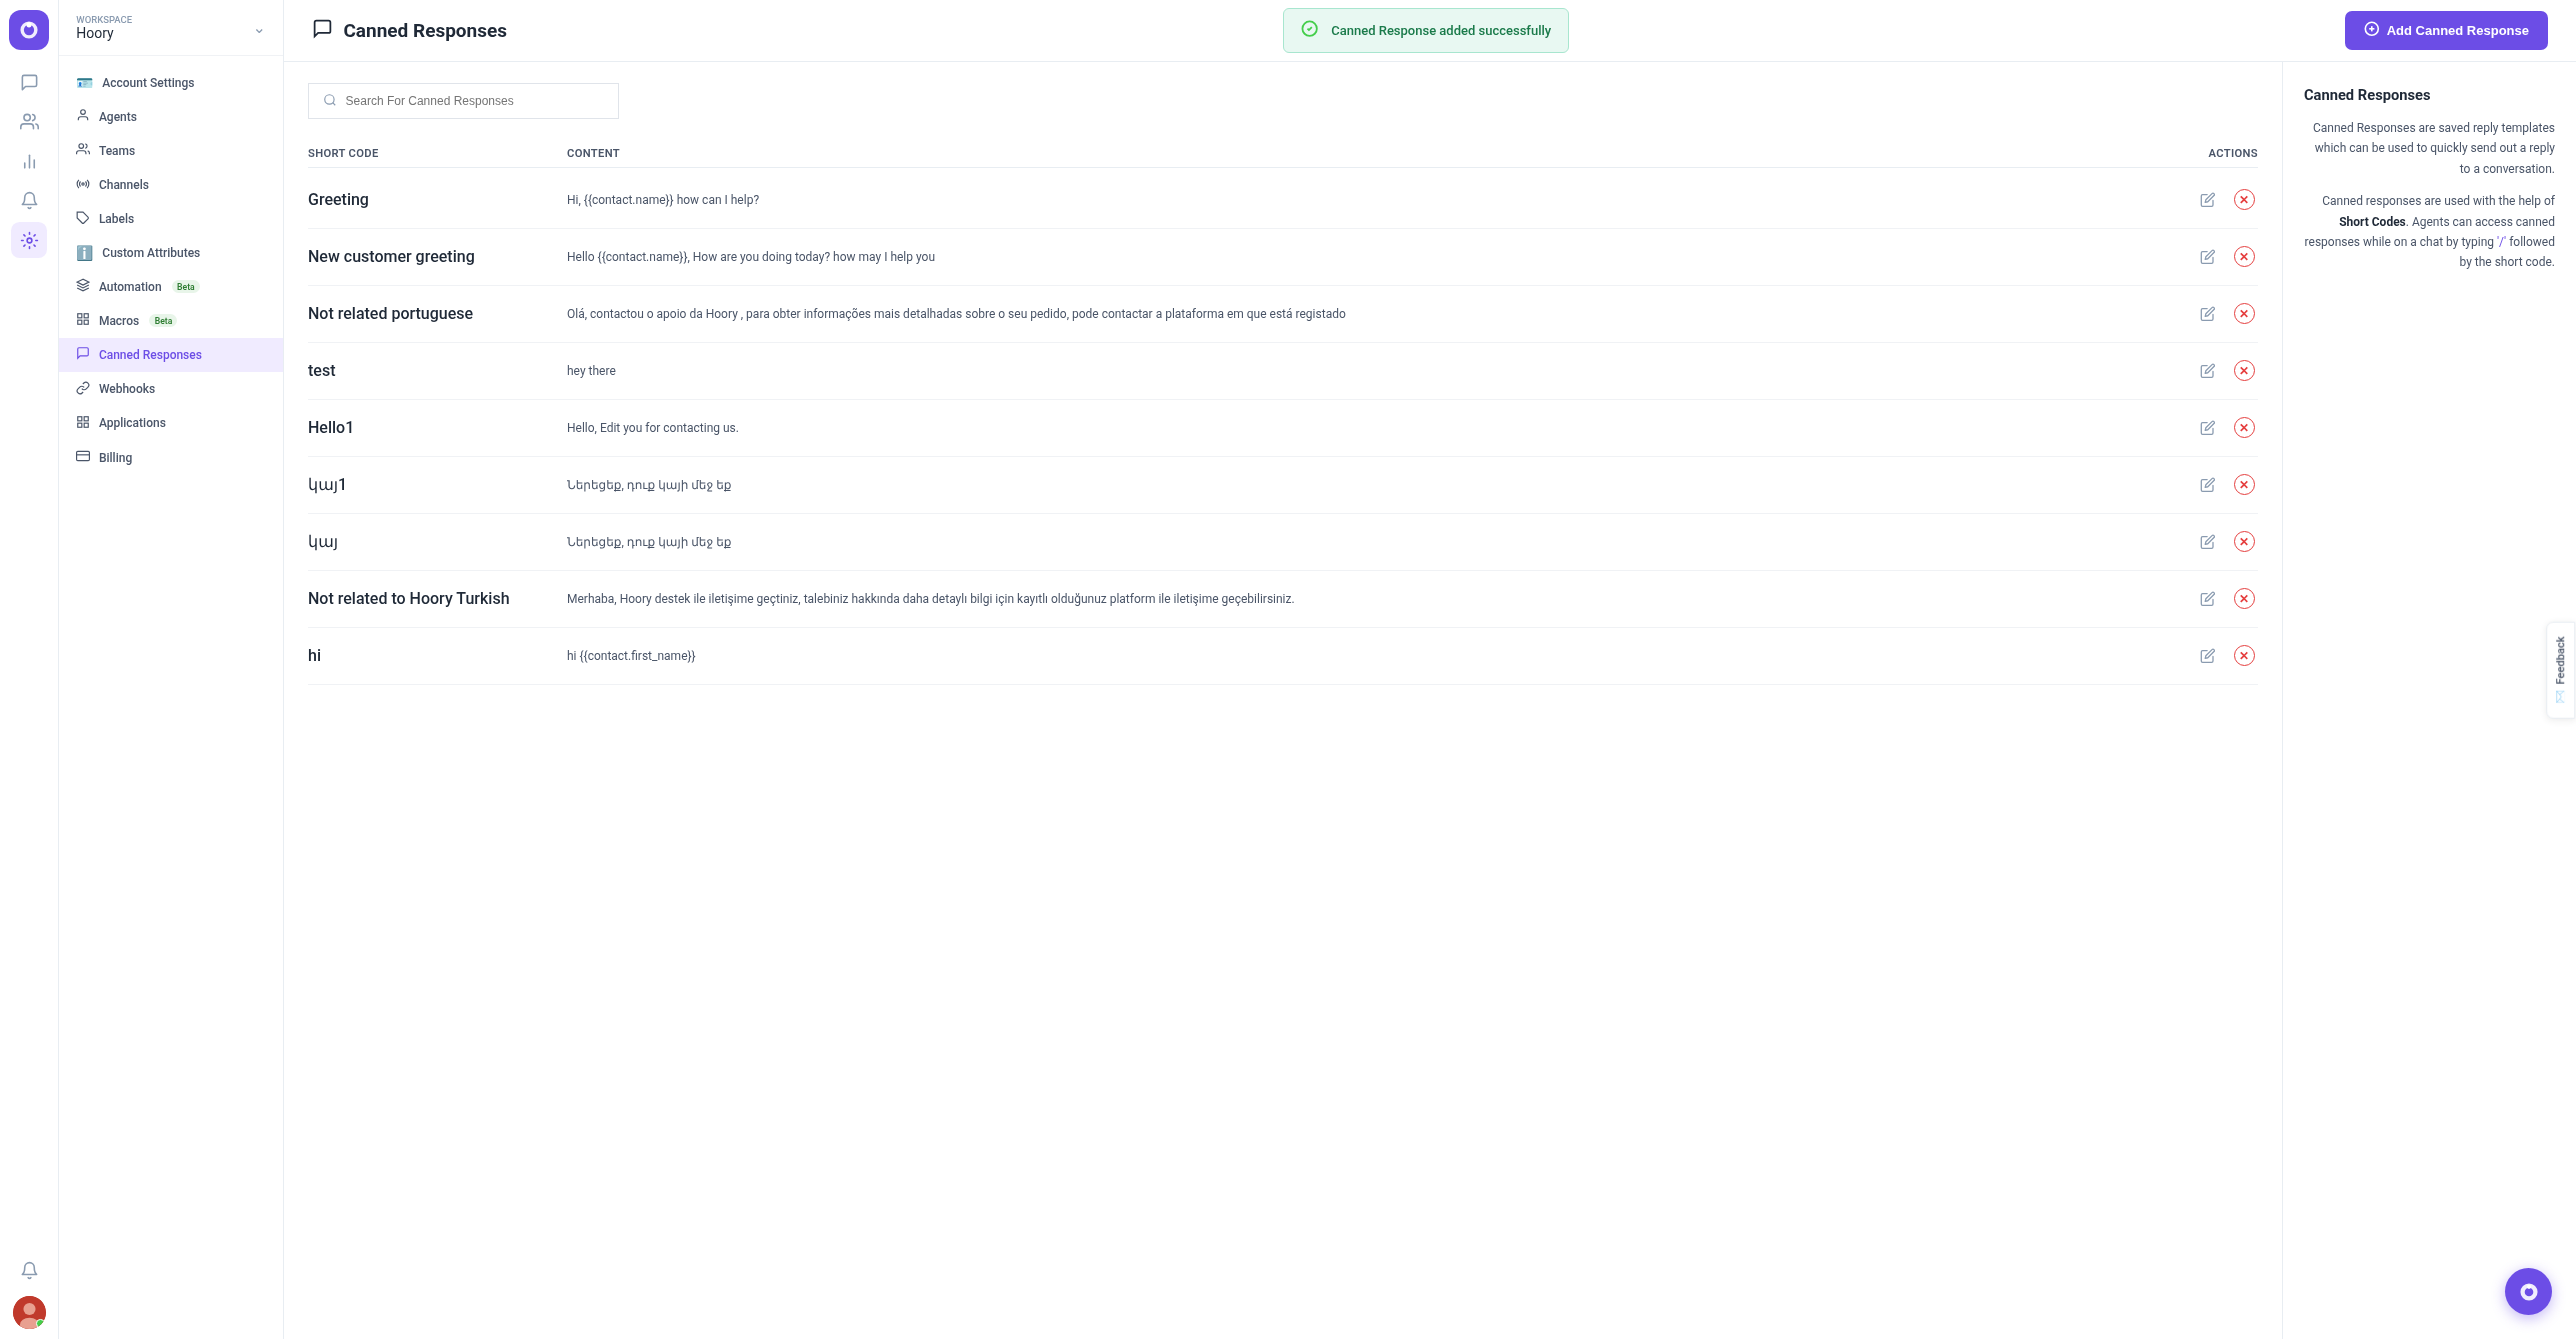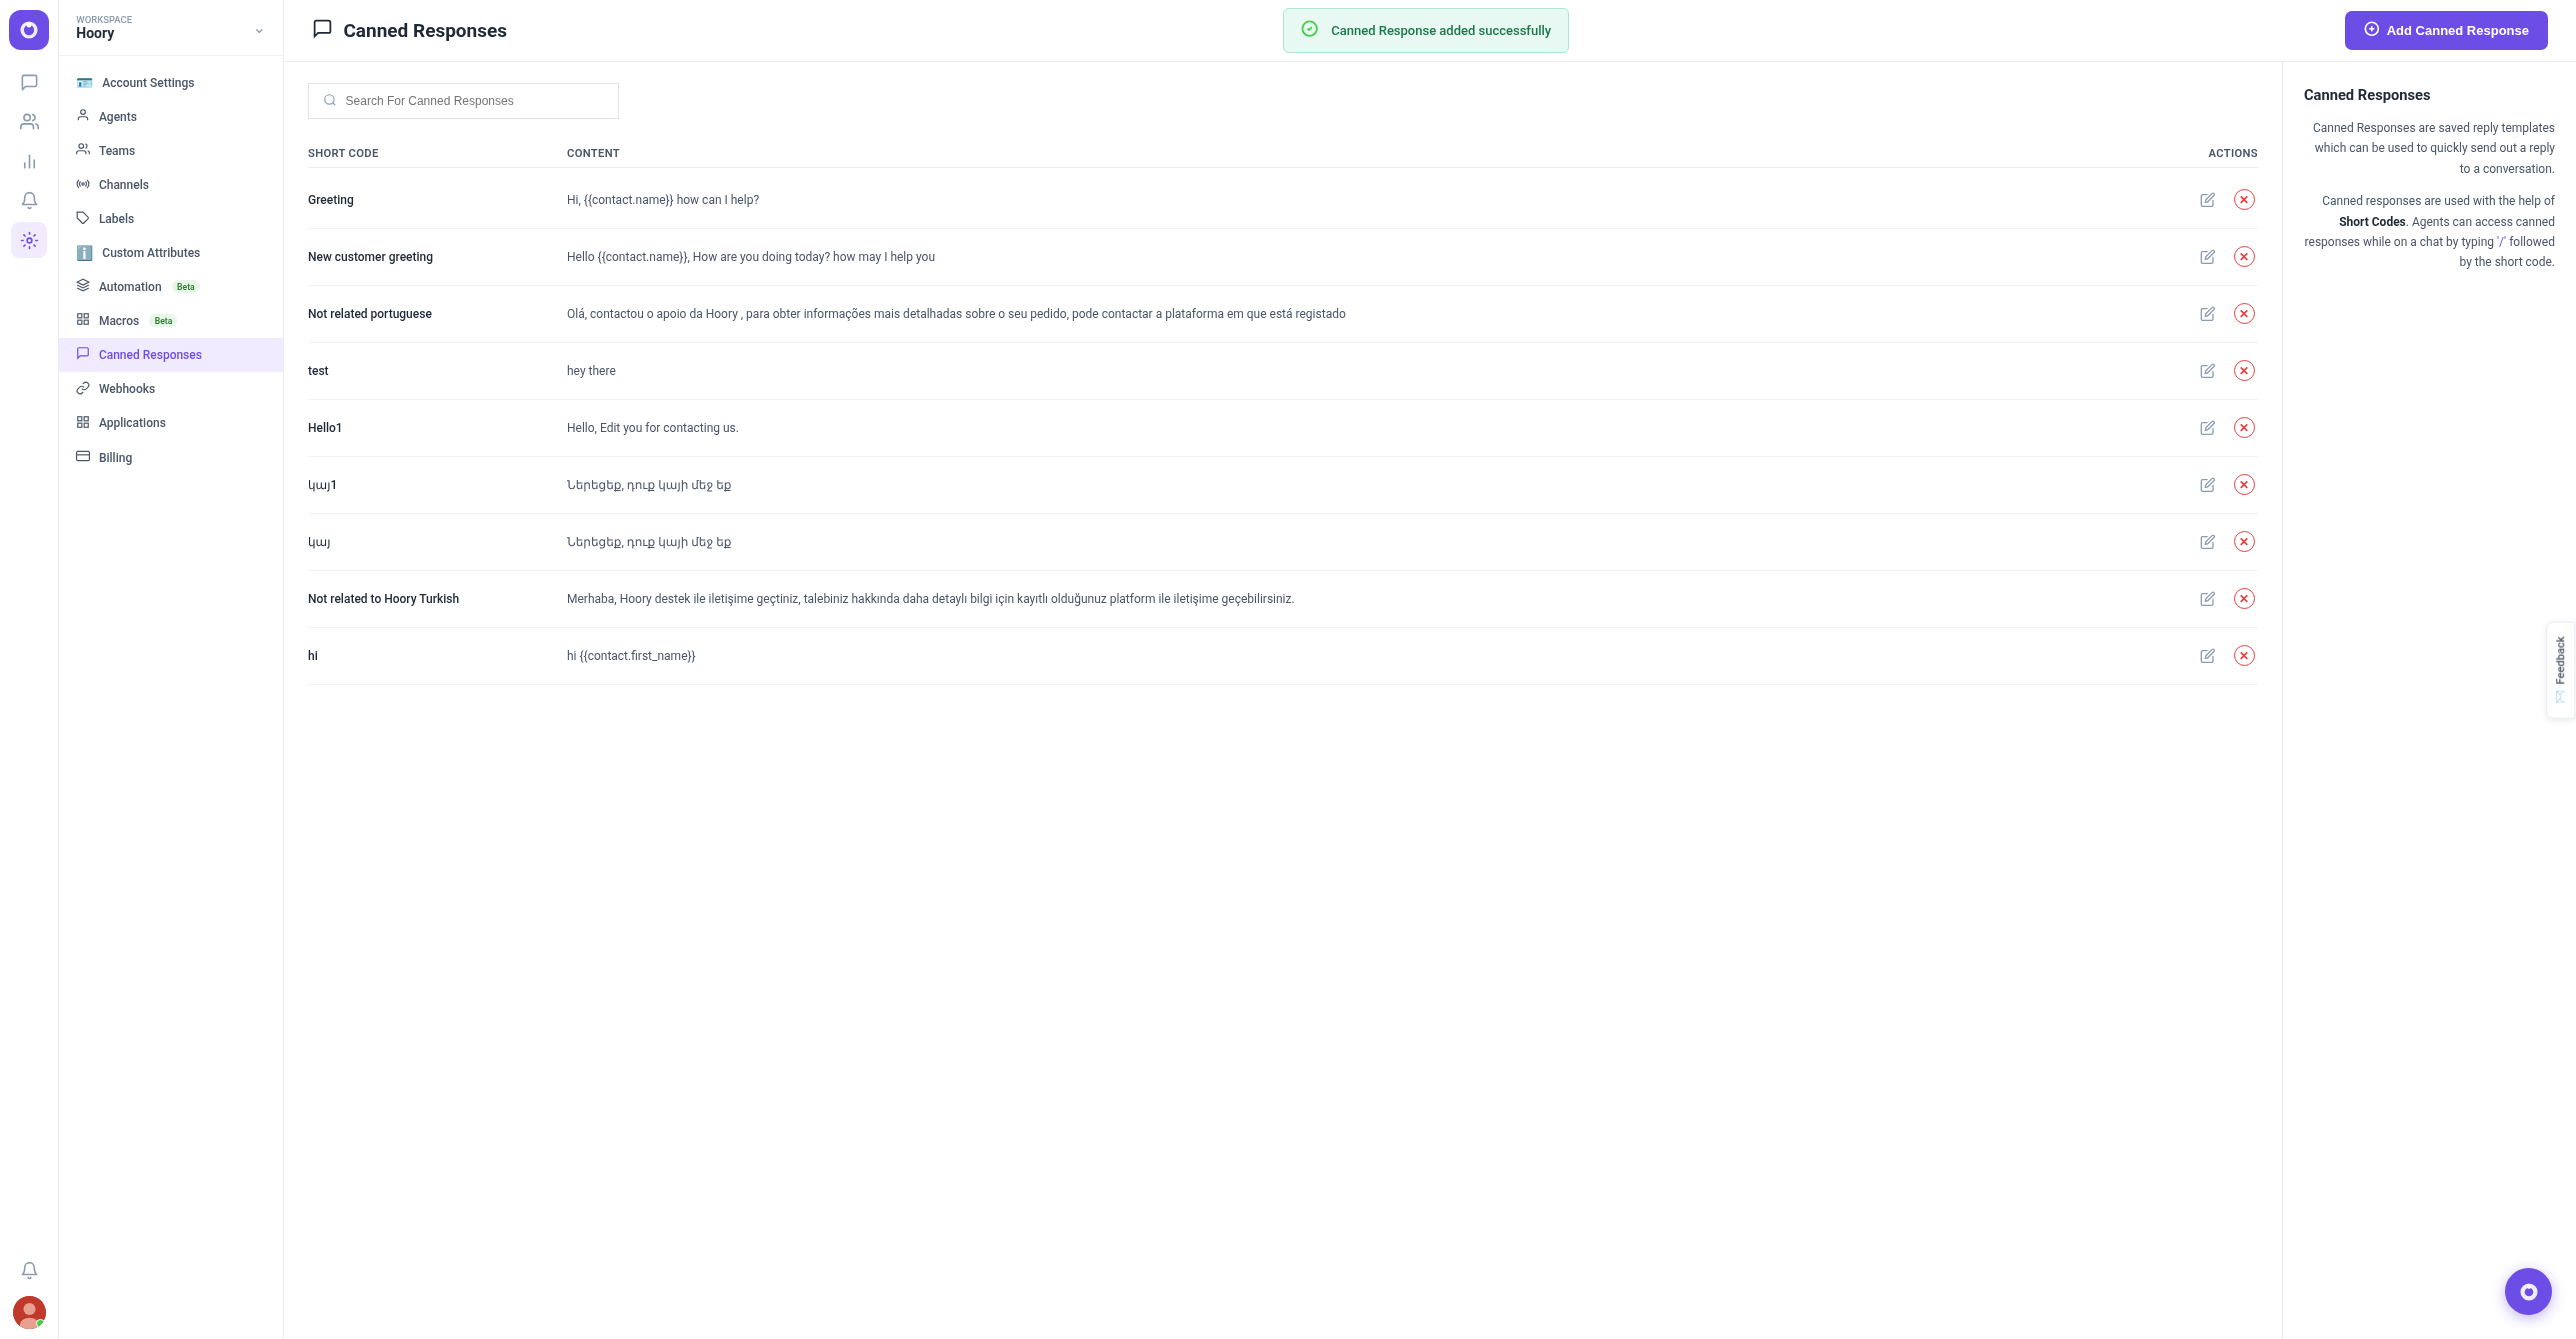--- a/index.html
+++ b/index.html
@@ -57,21 +57,21 @@
     }
     .workspace-header {
       padding: 14px 17.3px;
       display: flex;
       align-items: center;
       justify-content: space-between;
       border-bottom: 0.9px solid #f0f2f5;
     }
     .workspace-info { display: flex; flex-direction: column; }
     .workspace-label { font-size: 9.5px; color: #8a9bb0; text-transform: uppercase; font-weight: 500; }
-    .workspace-name { font-size: 14px; font-weight: 700; color: #1f2937; }
+    .workspace-name { font-size: 14px; font-weight: 400; color: #1f2937; }
     .workspace-chevron { color: #8a9bb0; font-size: 15.6px; cursor: pointer; }
 
     .sidebar-nav { padding: 10.4px 0; flex: 1; }
     .nav-item {
       display: flex; align-items: center; gap: 8.6px;
       padding: 8.6px 17.3px;
       cursor: pointer;
       color: #4a5568;
       font-size: 12px;
       font-weight: 500;
@@ -169,21 +169,21 @@
     .th.actions { text-align: right; }
 
     .table-body { overflow-y: auto; flex: 1; }
     .table-row {
       display: grid;
       grid-template-columns: 259px 1fr 104px;
       padding: 14px 0;
       border-bottom: 0.9px solid #f0f2f5;
       align-items: center;
     }
-    .cell-shortcode { font-size: 12px; color: #1f2937; font-weight: 500; }
+    .cell-shortcode { font-size: 16px; color: #1f2937; font-weight: 500; }
     .cell-content { font-size: 12px; color: #4a5568; padding-right: 17.3px; line-height: 1.5; }
     .cell-actions { display: flex; align-items: center; justify-content: flex-end; gap: 8.6px; }
     .action-btn {
       width: 28px; height: 28px;
       display: flex; align-items: center; justify-content: center;
       cursor: pointer; border: none; background: transparent;
       border-radius: 5.2px; color: #8a9bb0;
     }
     .action-btn.delete { color: #e53e3e; }
     .delete-circle {

